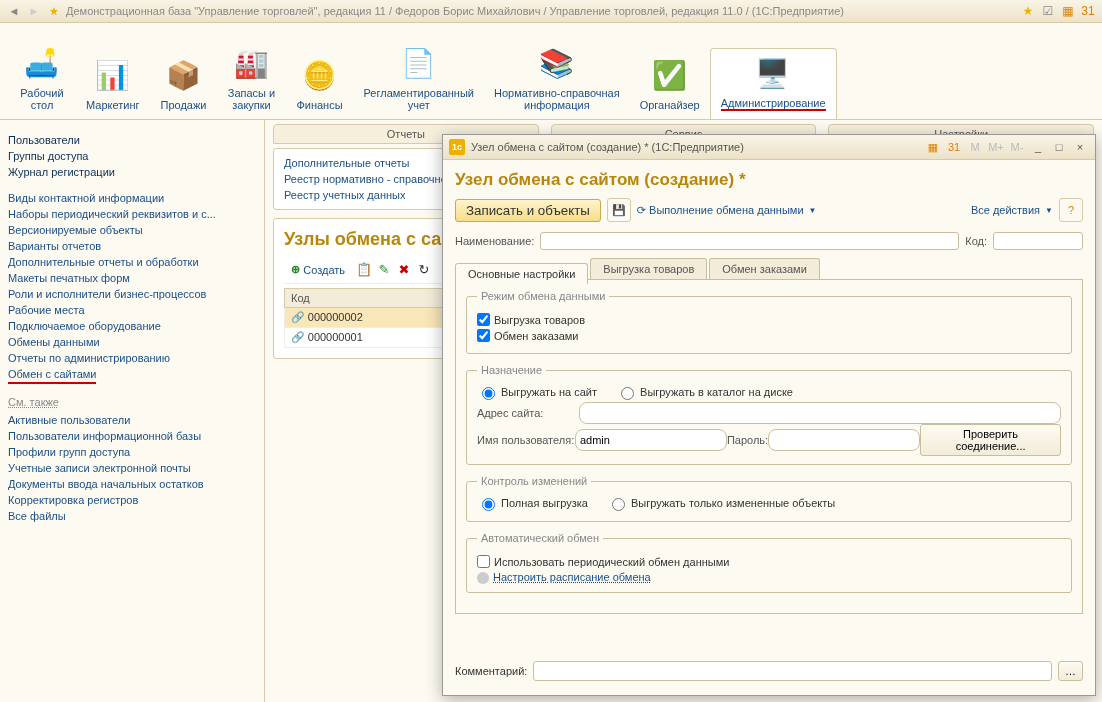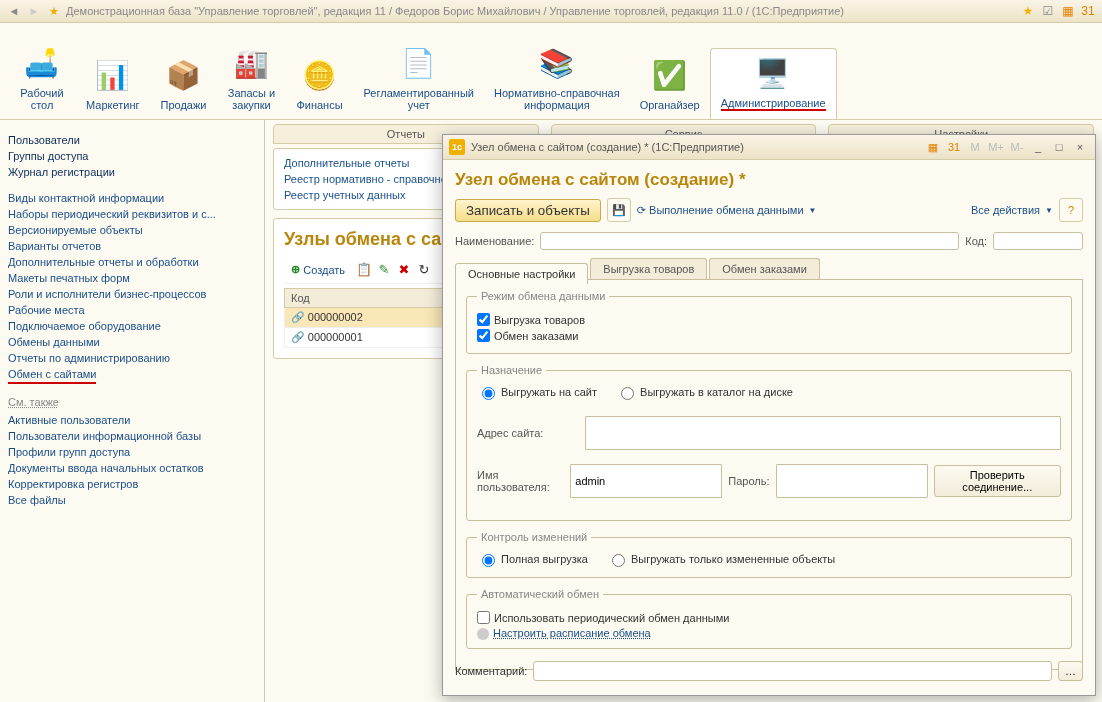--- a/index.html
+++ b/index.html
@@ -48,23 +48,23 @@
 .tabs{margin-top:4px}
 .tabs-header{display:flex}
 .tab{padding:4px 12px;border:1px solid #c9bf9e;border-bottom:none;background:#f2ecd9;color:#555;cursor:pointer;border-radius:3px 3px 0 0;margin-right:2px}
 .tab.active{background:#fdfaf1;color:#333;position:relative;top:5px}
 .tab-content{border:1px solid #c9bf9e;background:#fdfaf1;padding:10px;min-height:300px}
 fieldset{border:1px solid #c9bf9e;border-radius:3px;margin:0 0 10px;padding:8px 10px}
 fieldset legend{color:#888;padding:0 4px;font-size:11px}
 .chk{display:flex;align-items:center;gap:4px;margin:3px 0}
 .chk input{margin:0}
 .rad{display:inline-flex;align-items:center;gap:3px;margin-right:16px}
-.field-row{display:flex;align-items:center;gap:6px;margin:14px 0}
+.field-row{display:flex;align-items:center;margin:0 0}
 .field-row label{width:102px;color:#555}
-.field-row input[type=text]{flex:1;border:1px solid #c9bf9e;border-radius:1px;padding:10px 4px;font-size:11px}
+.field-row input[type=text]{flex:1;border:1px solid #c9bf9e;border-radius:8px;padding:4px 4px;font-size:11px}
 .btn-std{border:1px solid #c9bf9e;background:linear-gradient(#fdfaf1,#f2ecd9);border-radius:3px;padding:3px 8px;cursor:pointer;font-size:11px}
 .schedule-link{color:#1a4f8a;text-decoration:underline dotted;cursor:pointer}
 .disabled-dot{width:12px;height:12px;border-radius:50%;background:#ccc;display:inline-block;margin-right:4px;vertical-align:middle}
 .comment-row{position:absolute;bottom:14px;left:12px;right:12px;display:flex;align-items:center;gap:6px}
 .comment-row input{flex:1;border:1px solid #c9bf9e;border-radius:3px;padding:3px 4px;font-size:11px}
 .caret{font-size:8px;margin-left:2px}
 .star{color:#f0b000}
 .plus-green{color:#2a8a2a;font-weight:bold}
 </style>
 </head>
@@ -142,20 +142,21 @@
     <a>Роли и исполнители бизнес-процессов</a>
     <a>Рабочие места</a>
     <a>Подключаемое оборудование</a>
     <a>Обмены данными</a>
     <a>Отчеты по администрированию</a>
     <a class="underlined">Обмен с сайтами</a>
     <div class="section-title">См. также</div>
     <a>Активные пользователи</a>
     <a>Пользователи информационной базы</a>
     <a>Профили групп доступа</a>
+    <a>Учетные записи электронной почты</a>
     <a>Документы ввода начальных остатков</a>
     <a>Корректировка регистров</a>
     <a>Все файлы</a>
   </div>
 
   <div class="content">
     <div class="section-tabs">
       <div class="section-tab">Отчеты</div>
       <div class="section-tab">Сервис</div>
       <div class="section-tab">Настройки</div>

